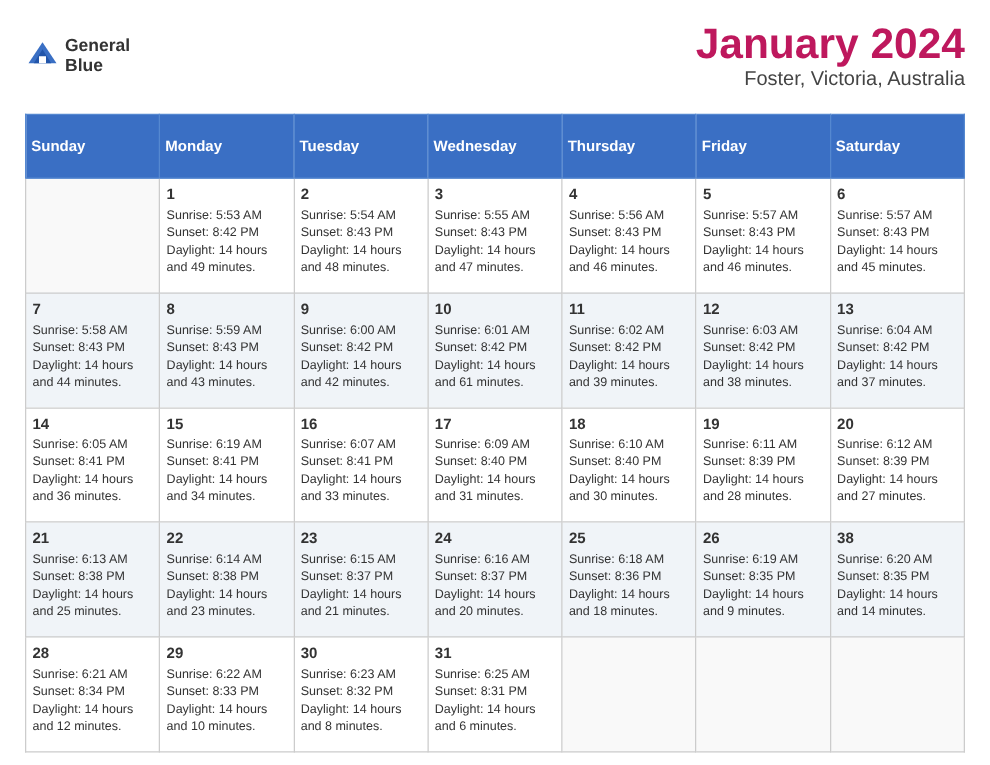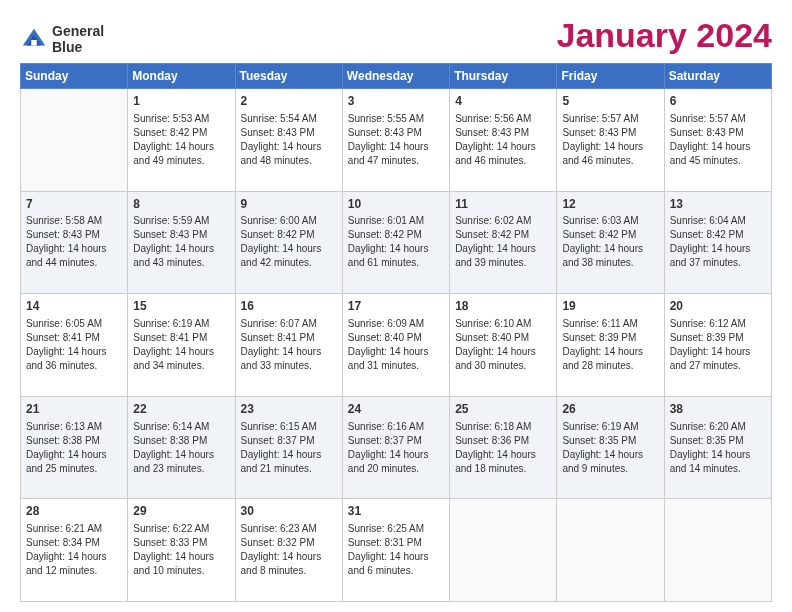--- a/index.html
+++ b/index.html
@@ -13,22 +13,22 @@
     .page {
       width: 792px;
       height: 612px;
       padding: 16px 20px 10px 20px;
       display: flex;
       flex-direction: column;
     }
     .header {
       display: flex;
       justify-content: space-between;
-      align-items: flex-end;
-      margin-bottom: 8px;
+      align-items: center;
+      margin-bottom: 18px;
     }
     .logo {
       display: flex;
       align-items: center;
       gap: 4px;
     }
     .logo-text {
       display: flex;
       flex-direction: column;
       font-size: 14px;
@@ -58,21 +58,21 @@
       border: 1px solid #ccc;
       border-collapse: collapse;
       width: 100%;
       table-layout: fixed;
     }
     .calendar th {
       background: #3a6fc4;
       color: #fff;
       font-size: 12px;
       font-weight: bold;
-      padding: 5px 4px;
+      padding: 18px 4px;
       text-align: left;
       border: 1px solid #5588d0;
     }
     .calendar td {
       border: 1px solid #ccc;
       vertical-align: top;
       padding: 4px 5px;
       font-size: 10px;
       color: #333;
       line-height: 1.4;
@@ -102,20 +102,21 @@
         <polygon points="20,12 30,28 10,28" fill="#2255aa"></polygon>
         <rect x="16" y="20" width="8" height="8" fill="#fff"></rect>
       </svg>
       <div class="logo-text">
         <span>General</span>
         <span>Blue</span>
       </div>
     </div>
     <div class="title-block">
       <div class="main-title">January 2024</div>
+      <div class="subtitle">Foster, Victoria, Australia</div>
     </div>
   </div>
 
   <table class="calendar">
     <thead>
       <tr>
       <th>Sunday</th>
           <th>Monday</th>
           <th>Tuesday</th>
           <th>Wednesday</th>

